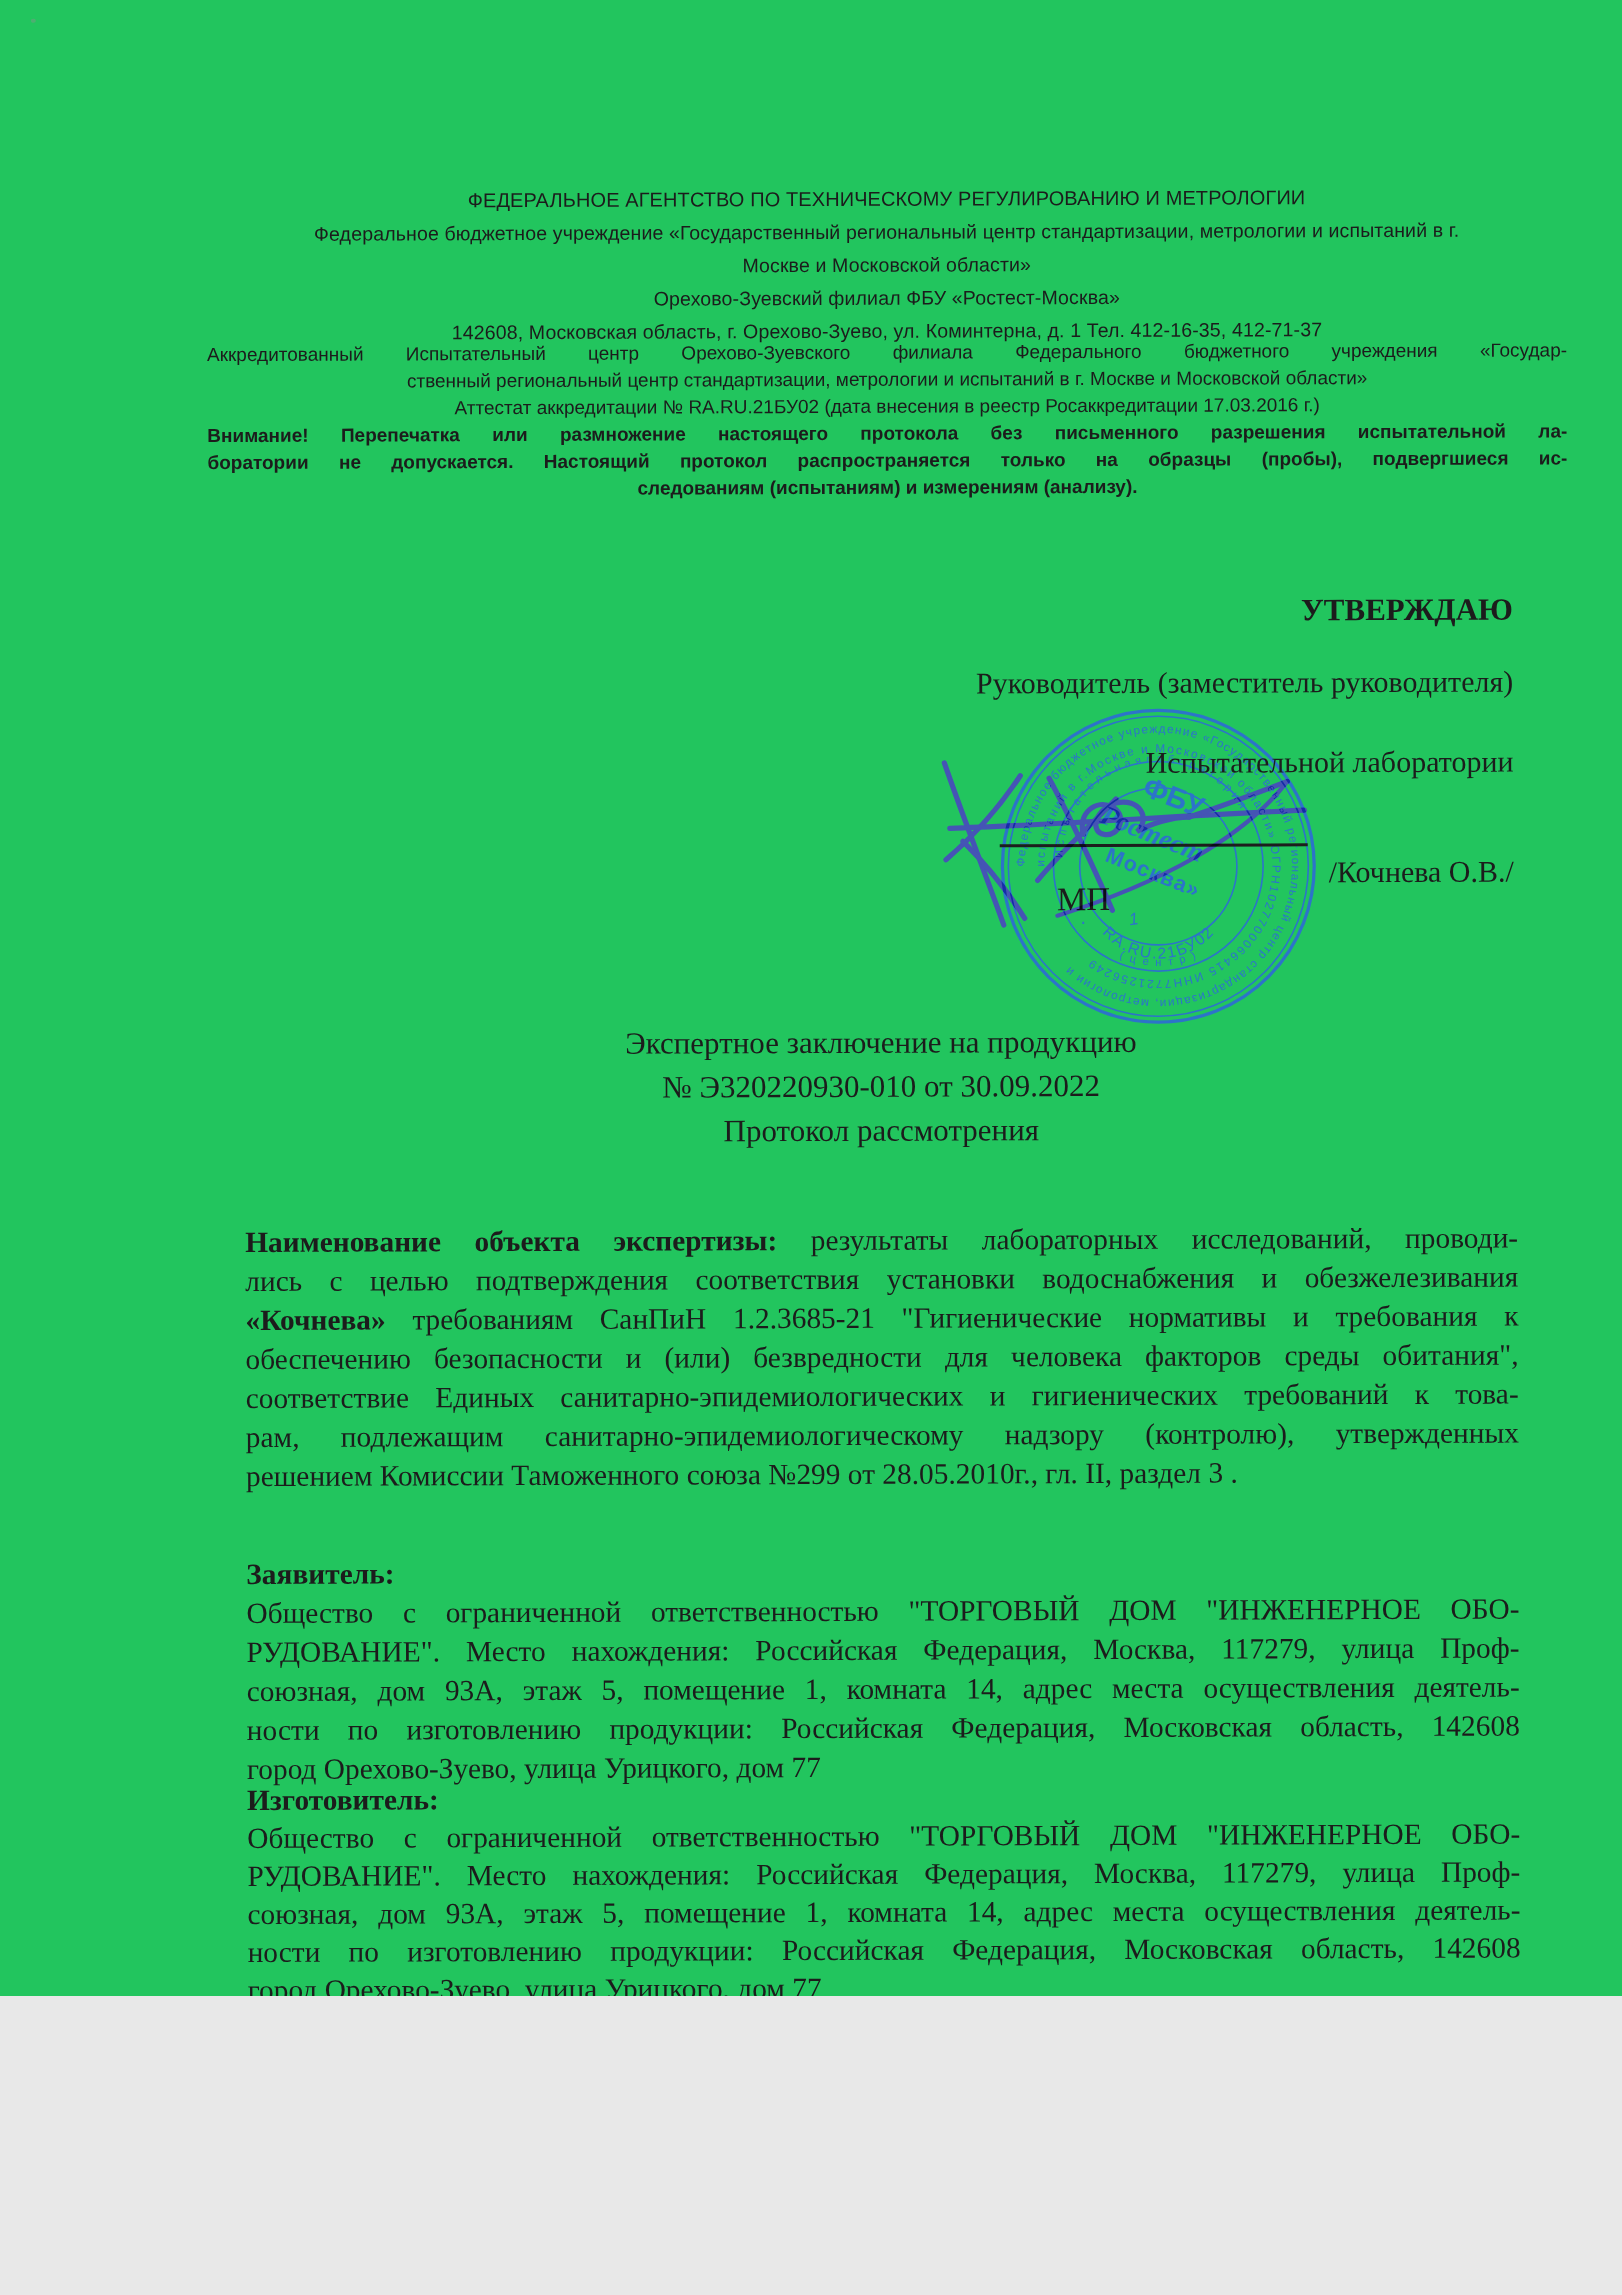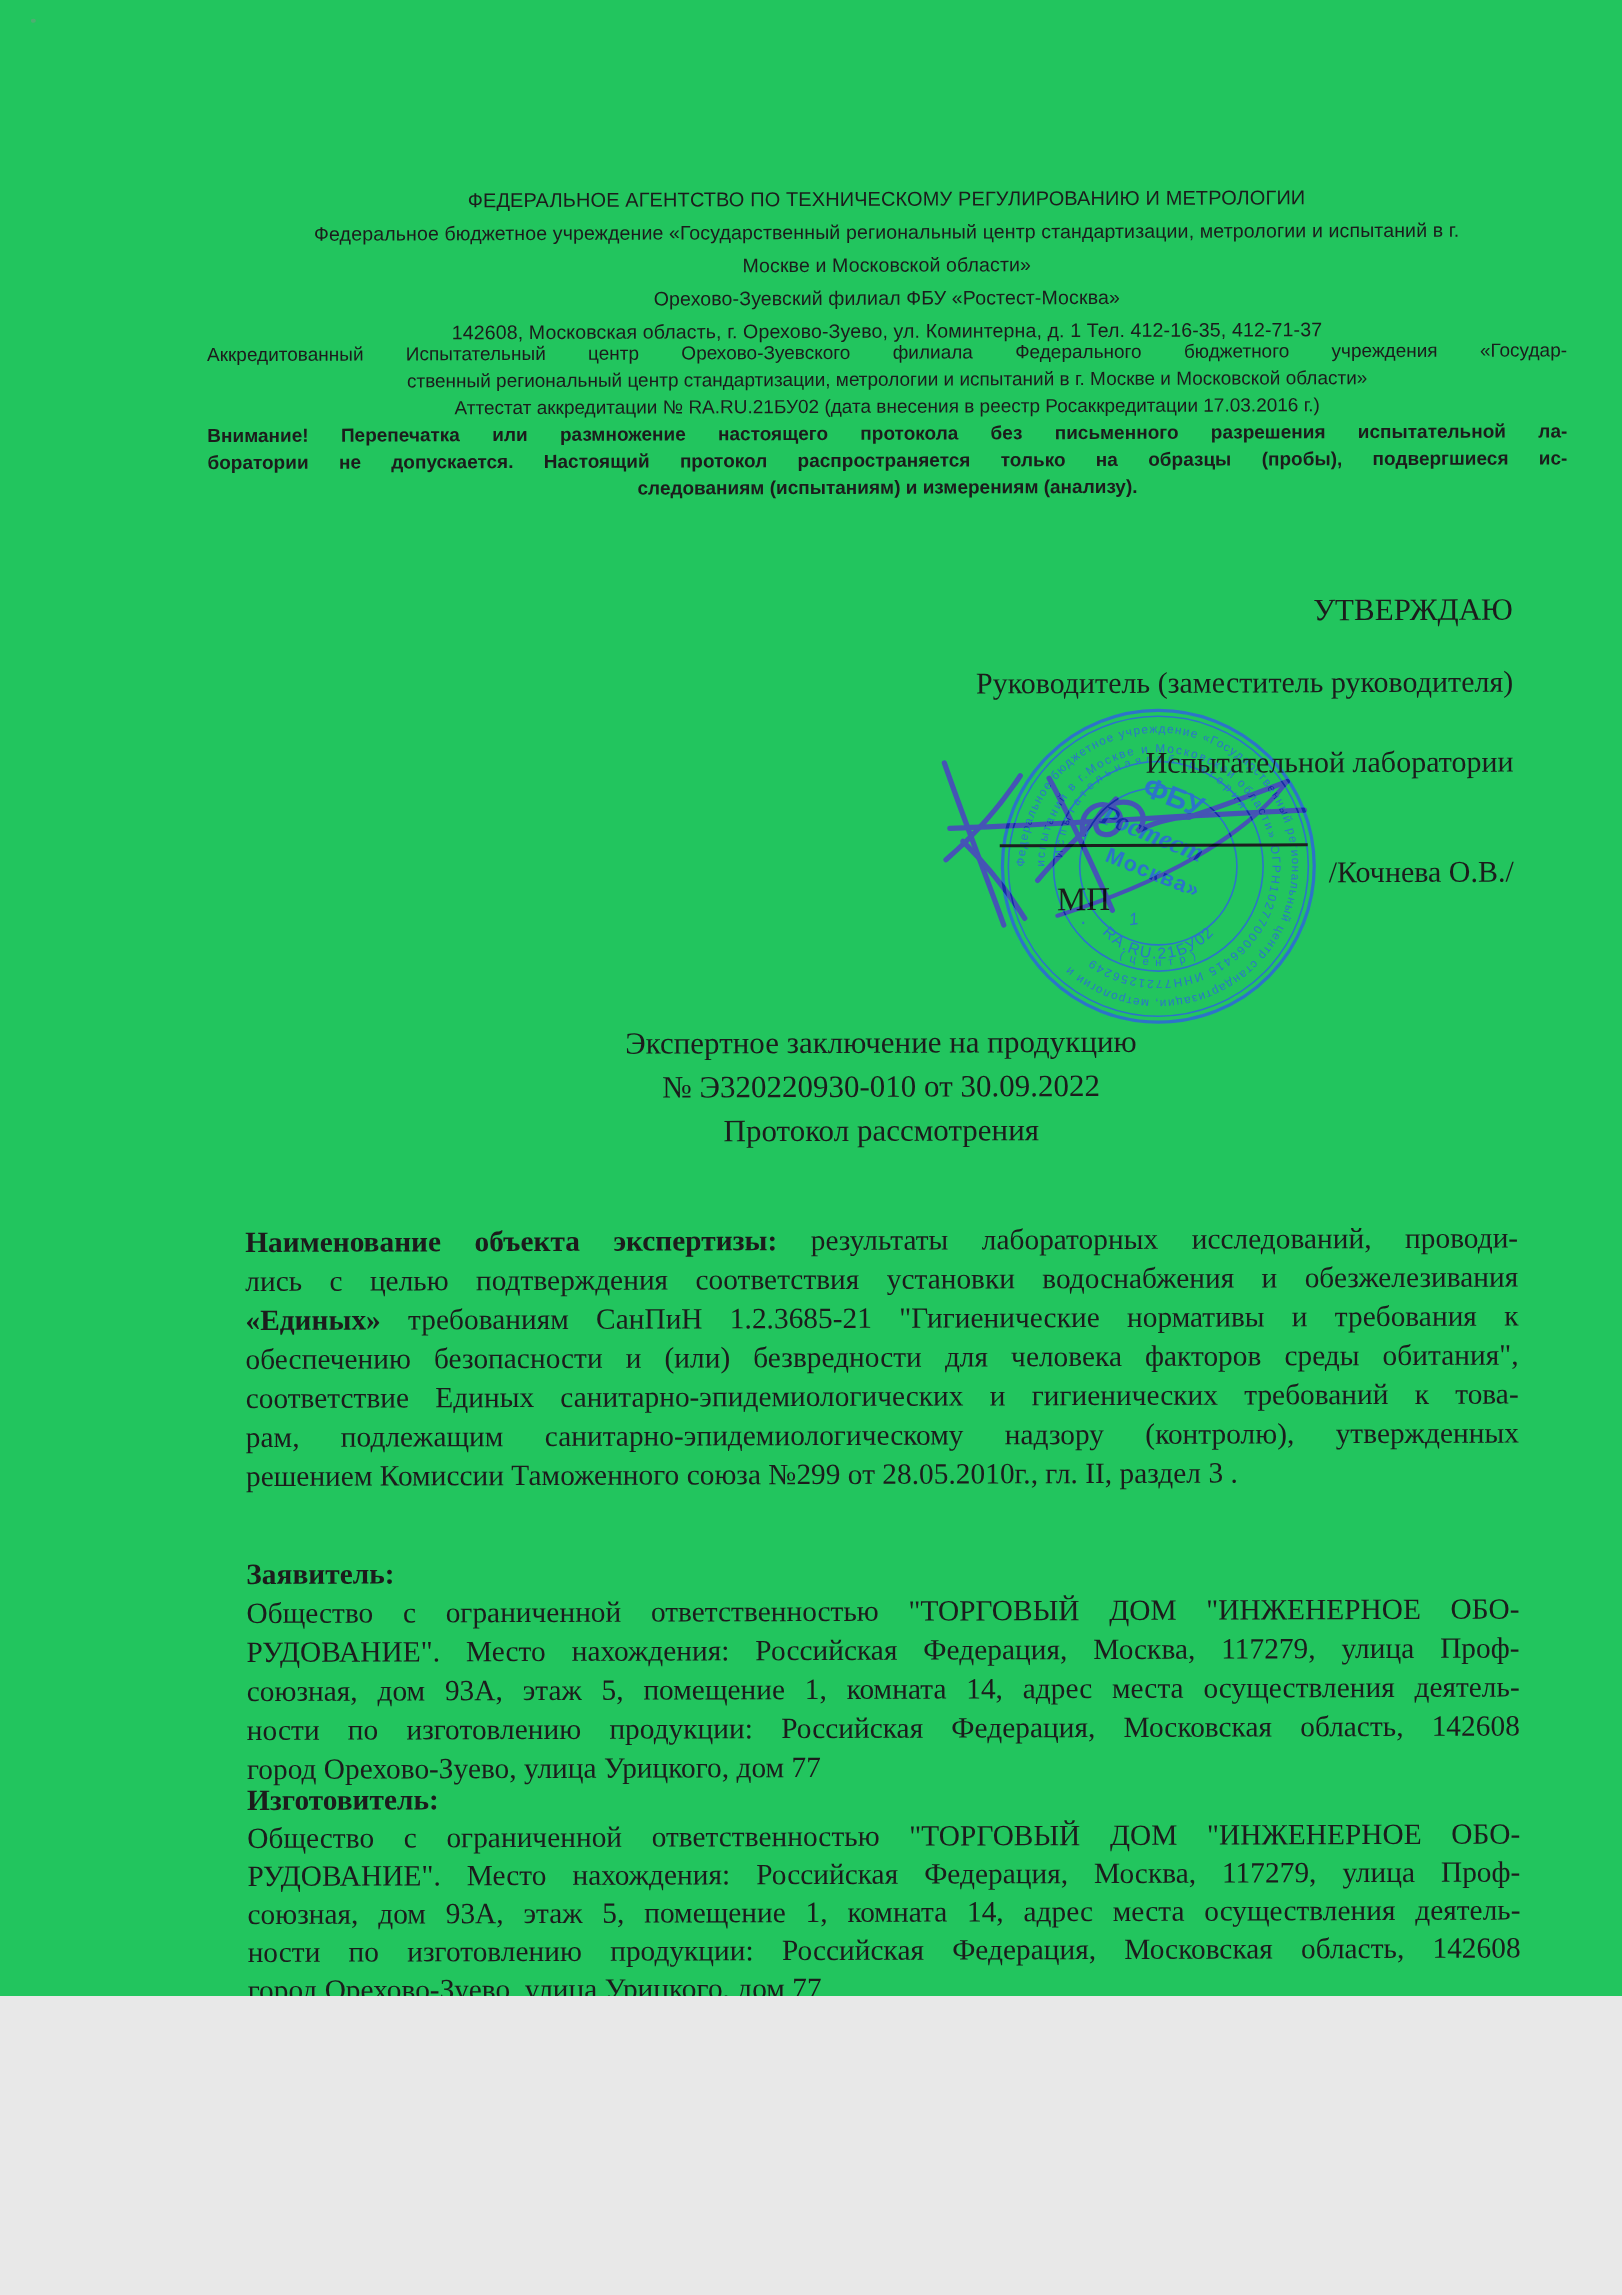--- a/index.html
+++ b/index.html
@@ -21,21 +21,21 @@
   .ctr{text-align:center;}
   .jst{text-align:justify;text-align-last:justify;}
   .rt{text-align:right;}
 
   
   .hdr{left:209px;top:183px;width:1360px;line-height:33px;font-size:19.6px;letter-spacing:0.1px;}
   .hdr .l1{font-size:20px;}
   
   .acc{left:209px;top:339px;width:1360px;line-height:27px;font-size:19px;}
   
-  .approve   {right:109px;top:594px; font-size:31px;}
+  .approve   {right:109px;top:594px; font-size:31px;font-weight:bold;}
   .role1     {right:109px;top:667px;font-size:30px;}
   .role2     {right:109px;top:747px;font-size:30px;}
   .sig-name  {right:109px;top:809px;font-size:30px;margin-top:48px;}
   .mp        {left:1057px;top:882px;font-size:33px;text-align:right;}
   .sig-line  {left:1000px;top:845px;width:308px;height:2.6px;background:#1d1d1d;}
 
   
   .ttl{left:244px;top:1021px;width:1273px;line-height:44px;font-size:31px;}
 
   
@@ -139,21 +139,21 @@
 
     <div class="abs serif ctr ttl">
       <div>Экспертное заключение на продукцию</div>
       <div>№ Э320220930-010 от 30.09.2022</div>
       <div>Протокол рассмотрения</div>
     </div>
 
     <div class="abs serif bodyblk obj">
       <div class="jst"><span class="b">Наименование объекта экспертизы:</span><span> результаты лабораторных исследований, проводи-</span></div>
       <div class="jst"><span>лись с целью подтверждения соответствия установки водоснабжения и обезжелезивания</span></div>
-      <div class="jst"><span class="b">«Единых»</span><span> требованиям СанПиН 1.2.3685-21 "Гигиенические нормативы и требования к</span></div>
+      <div class="jst"><span class="b">«Кочнева»</span><span> требованиям СанПиН 1.2.3685-21 "Гигиенические нормативы и требования к</span></div>
       <div class="jst"><span>обеспечению безопасности и (или) безвредности для человека факторов среды обитания",</span></div>
       <div class="jst"><span>соответствие Единых санитарно-эпидемиологических и гигиенических требований к това-</span></div>
       <div class="jst"><span>рам, подлежащим санитарно-эпидемиологическому надзору (контролю), утвержденных</span></div>
       <div class="lastline"><span>решением Комиссии Таможенного союза №299 от 28.05.2010г., гл. II, раздел 3 .</span></div>
     </div>
 
     <div class="abs serif bodyblk appl">
       <div class="b">Заявитель:</div>
       <div class="jst">Общество с ограниченной ответственностью "ТОРГОВЫЙ ДОМ "ИНЖЕНЕРНОЕ ОБО-</div>
       <div class="jst">РУДОВАНИЕ". Место нахождения: Российская Федерация, Москва, 117279, улица Проф-</div>

